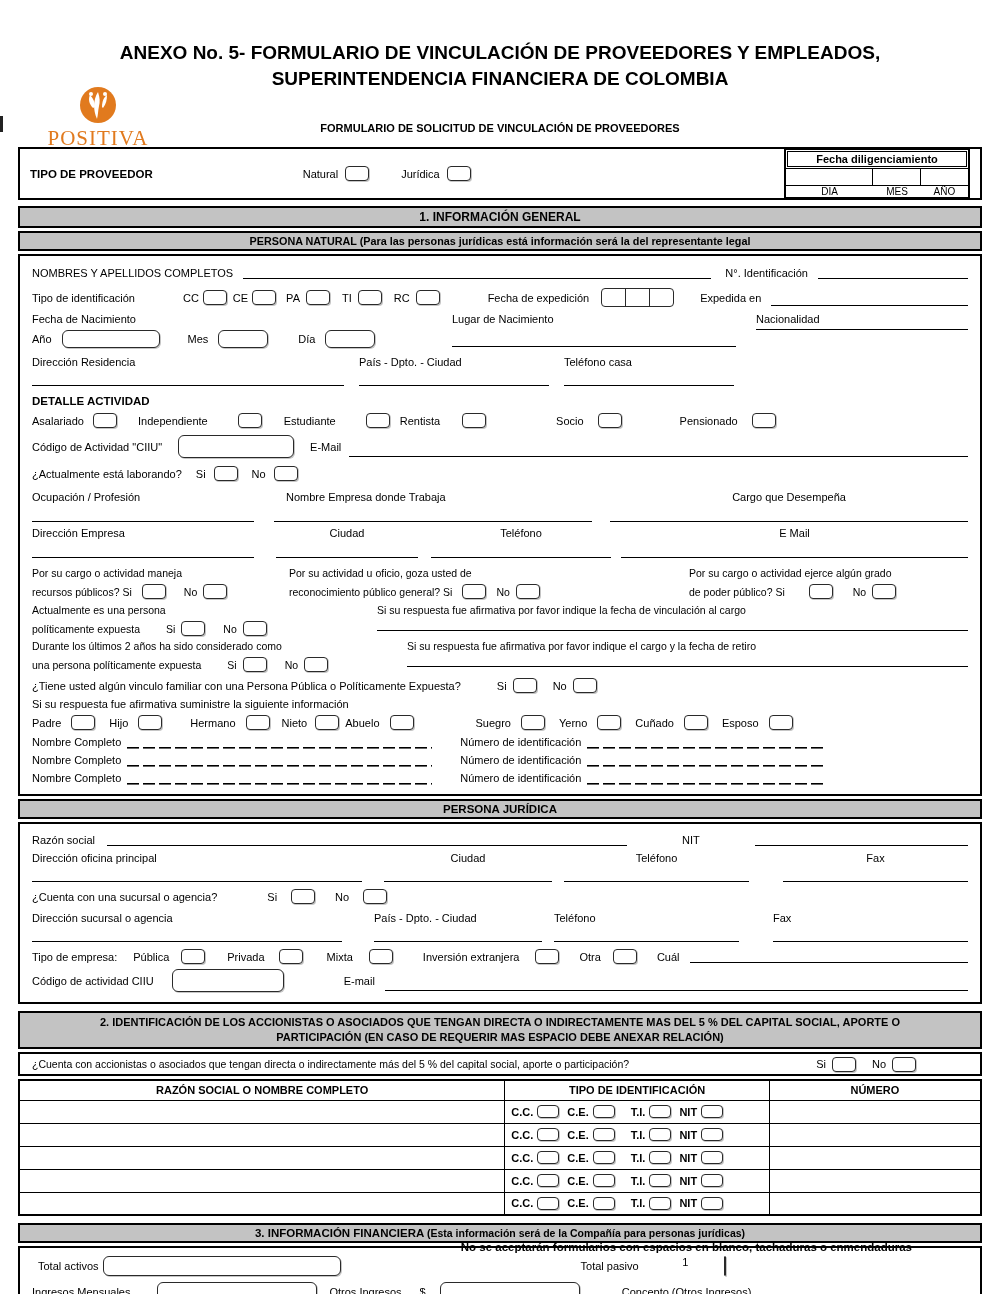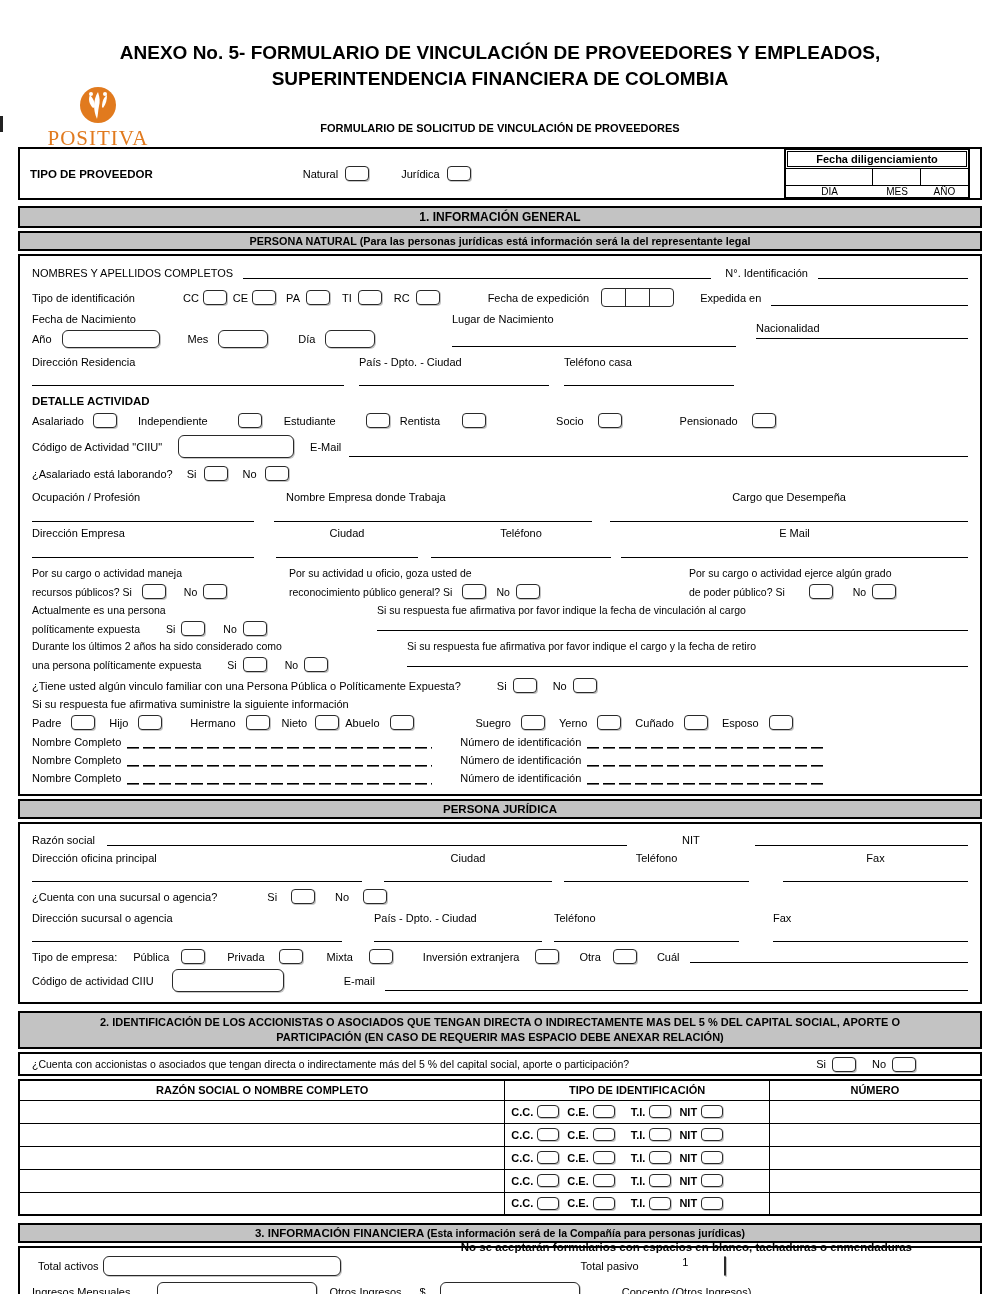--- a/index.html
+++ b/index.html
@@ -152,21 +152,21 @@
             <span class="lb" style="margin-left:28px;">Mes</span>
             <span class="ibox" style="width:50px;height:18px;margin-left:10px;"></span>
             <span class="lb" style="margin-left:30px;">Día</span>
             <span class="ibox" style="width:50px;height:18px;margin-left:10px;"></span>
           </div>
         </div>
         <div class="col" style="flex:1;justify-content:space-between;margin-right:20px;">
           <span class="lb">Lugar de Nacimiento</span>
           <span class="ln"></span>
         </div>
-        <div class="col" style="width:212px;justify-content:center;">
+        <div class="col" style="width:212px;justify-content:flex-start;">
           <span class="lb">Nacionalidad</span>
           <span class="ln"></span>
         </div>
       </div>
 
       <div class="fr" style="margin-top:7px;">
         <div class="col" style="width:312px;margin-right:15px;">
           <span class="lb">Dirección Residencia</span>
           <span class="ln" style="margin-top:13px;"></span>
         </div>
@@ -200,21 +200,21 @@
       </div>
 
       <div class="fr" style="margin-top:7px;align-items:center;">
         <span class="lb">Código de Actividad "CIIU"</span>
         <span class="ibox" style="width:116px;height:23px;margin-left:16px;"></span>
         <span class="lb" style="margin-left:16px;">E-Mail</span>
         <span class="ln fx" style="margin-left:8px;align-self:flex-end;"></span>
       </div>
 
       <div class="fr" style="margin-top:8px;align-items:center;">
-        <span class="lb">¿Asalariado está laborando?</span>
+        <span class="lb">¿Actualmente está laborando?</span>
         <span class="lb" style="margin-left:14px;">Si</span>
           <span class="cb" style="margin-left:8px;"></span>
         <span class="lb" style="margin-left:14px;">No</span>
           <span class="cb" style="margin-left:8px;"></span>
       </div>
 
       <div class="fr" style="margin-top:9px;">
         <div class="col" style="width:222px;margin-right:20px;">
           <span class="lb">Ocupación / Profesión</span>
           <span class="ln" style="margin-top:14px;"></span>

